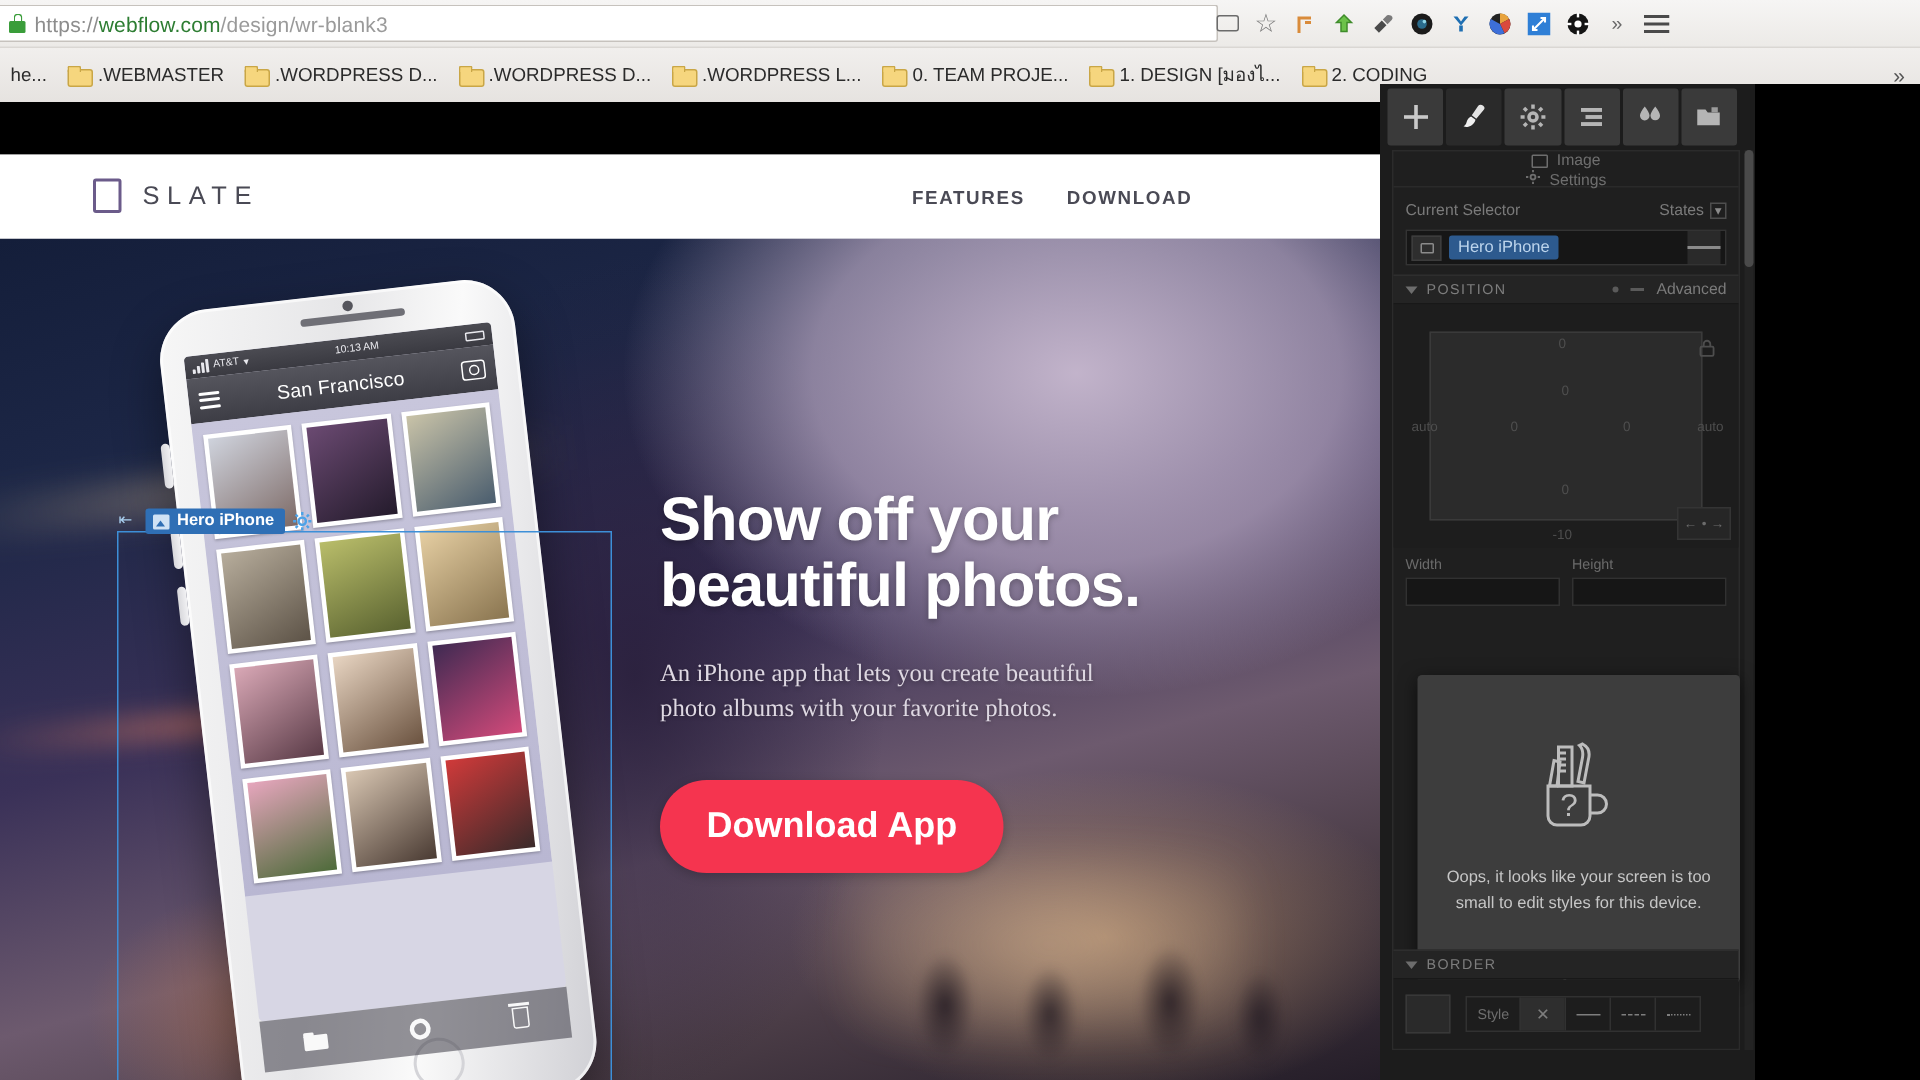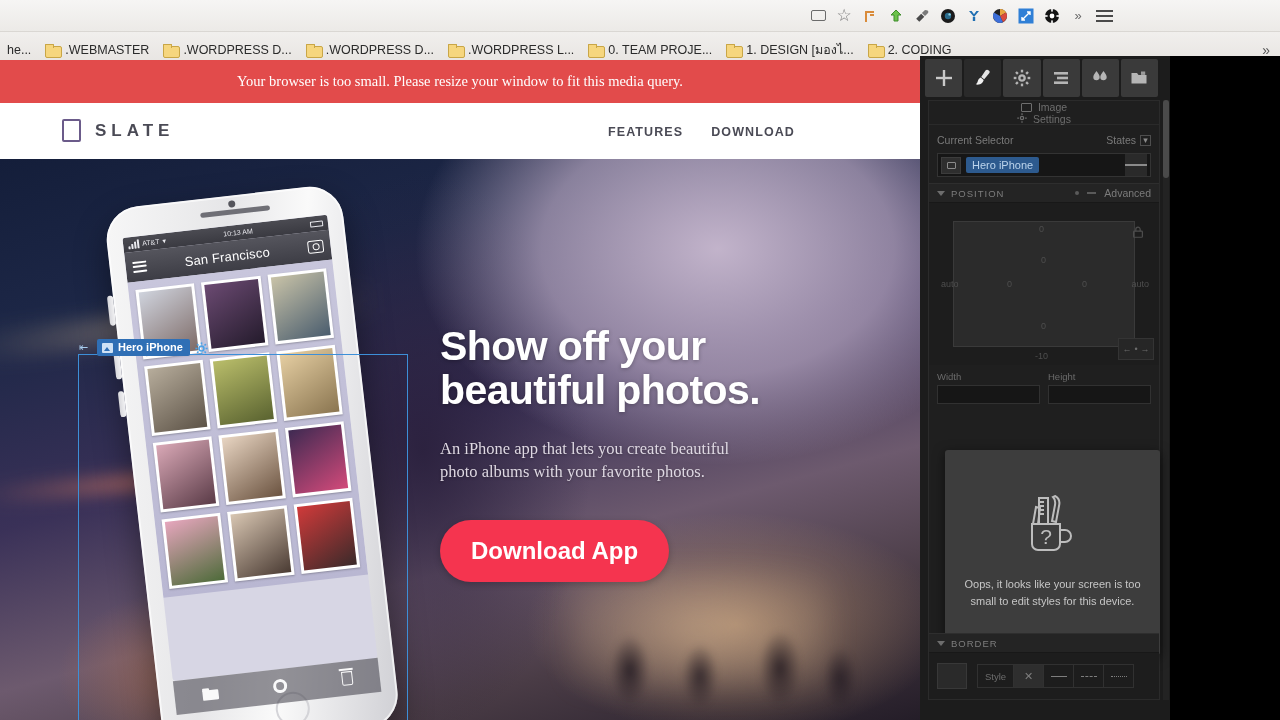--- a/index.html
+++ b/index.html
@@ -89,21 +89,21 @@
   }
   .logo-wrap { position:absolute; left: 62px; top: 16px; display:flex; align-items:center; gap:14px; }
   .logo-mark {
     width: 19px; height: 23px; border: 2.5px solid #6b5b8a; border-radius: 2px;
     position: relative;
   }
   .logo-mark::after {
     content:''; position:absolute; left:2px; top:2px; right:2px; bottom:2px; background:#fff;
   }
   .logo-text {
-    font-size: 17px; letter-spacing: 5px; font-weight: bold; color: #4a4a55;
+    font-size: 17px; letter-spacing: 5px; font-weight: normal; color: #4a4a55;
   }
   .site-nav-links { position: absolute; right: 125px; top: 22px; display:flex; gap: 28px; padding-left: 15px; }
   .site-nav-links a {
     font-size: 12.5px; letter-spacing: 1.1px; color: #4a4a55; text-decoration: none; font-weight: 600;
   }
 
   .hero {
     position: absolute; left: 0; top: 56px; width: 920px; height: 561px;
     overflow: hidden;
   }
@@ -369,20 +369,27 @@
   }
 </style>
 </head>
 <body>
 
 <div class="screen">
 
   <div class="browser-chrome">
 
     <div class="url-row">
+      <div class="url-bar">
+        <span class="lock-icon">
+          <span class="shackle"></span>
+            <span class="body"></span>
+        </span>
+        <span class="url-text"><span class="scheme">https://</span><span class="host">webflow.com</span><span class="path">/design/wr-blank3</span></span>
+      </div>
 
       <div class="url-right-icons">
         <span class="ico">
             <span class="cast-box"></span>
           </span>
         <span class="ico">
             <span class="star">☆</span>
           </span>
         <span class="ico">
           <svg class="icon-svg" width="16" height="16" viewBox="0 0 16 16">
@@ -482,23 +489,20 @@
           <span>1. DESIGN [มองไ...</span>
         </div>
       <div class="bm">
           <span class="folder"></span>
           <span>2. CODING</span>
         </div>
       <div class="bm-overflow">»</div>
     </div>
   </div>
 
-  <div class="media-banner">
-    <span>Your browser is too small. Please resize your window to fit this media query.</span>
-  </div>
 
   <div class="canvas">
 
     <div class="site-nav">
       <div class="logo-wrap">
         <span class="logo-mark"></span>
         <span class="logo-text">SLATE</span>
       </div>
       <div class="site-nav-links">
         <a href="#">FEATURES</a>

